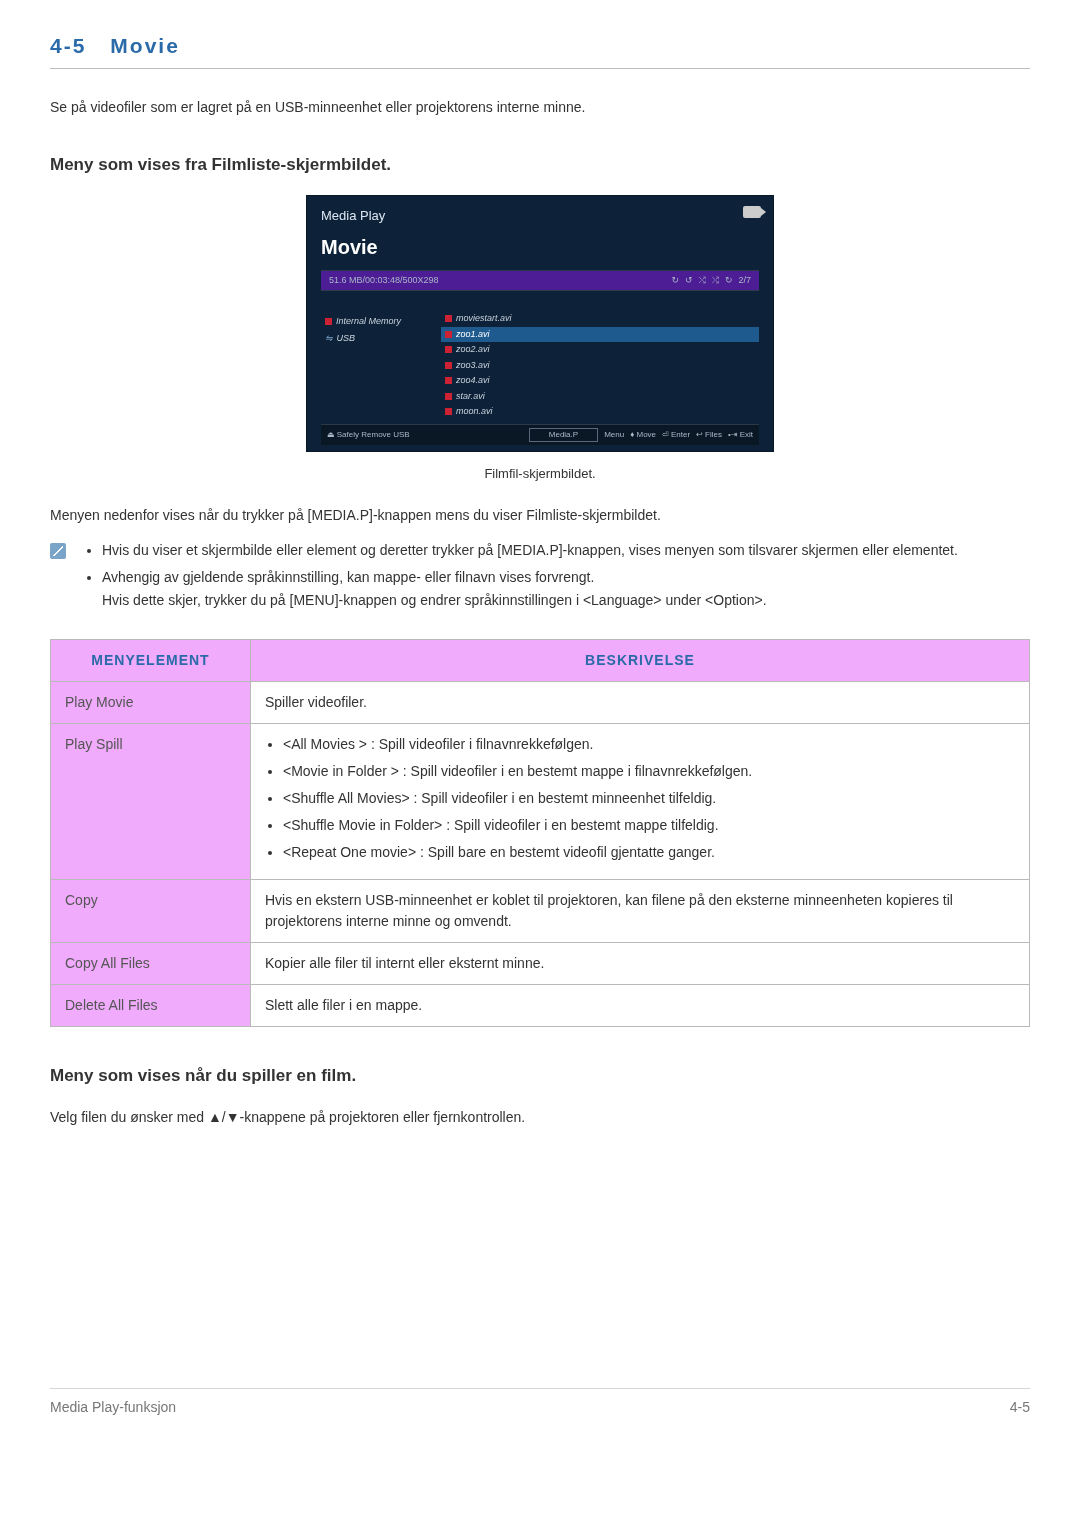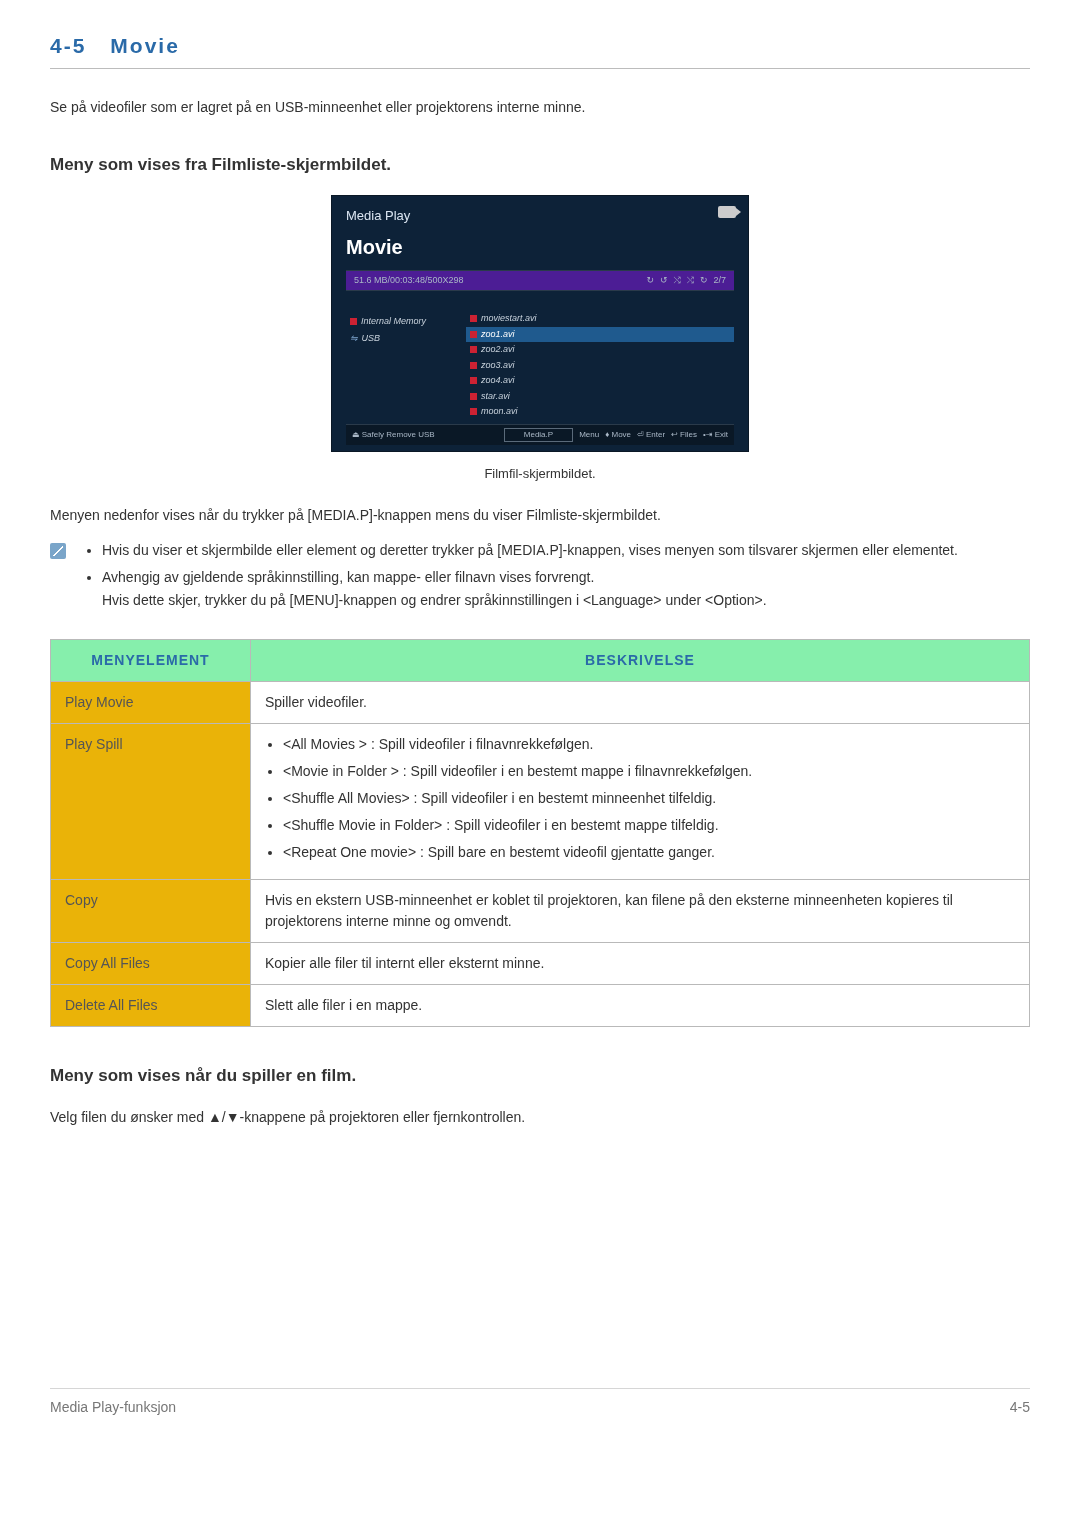--- a/index.html
+++ b/index.html
@@ -25,21 +25,21 @@
   .section-title .num { margin-right: 24px; }
   .intro { color: #333; margin-bottom: 34px; }
   .subhead {
     font-size: 17px;
     font-weight: bold;
     color: #333;
     margin: 18px 0 18px 0;
   }
   .media-figure { text-align: center; margin: 0 auto 18px auto; }
   .media-box {
-    width: 418px;
+    width: 468px;
     margin: 0 auto;
     background: #0d2238;
     border: 1px solid #0a1826;
     text-align: left;
     color: #cfd9e4;
     font-size: 11px;
     padding: 10px 14px 6px 14px;
     position: relative;
   }
   .media-box .mp-title { color: #dbe6f2; font-size: 13px; margin-bottom: 6px; }
@@ -93,28 +93,28 @@
     margin-bottom: 36px;
   }
   table.desc th, table.desc td {
     border:1px solid #b9b9b9;
     padding:10px 14px;
     text-align:left;
     vertical-align: top;
     font-size:14px;
   }
   table.desc th {
-    background:#86efac;
+    background:#f0abfc;
     color:#2a6aa8;
     font-weight:bold;
     text-align:center;
     letter-spacing:1px;
   }
   table.desc th.c1 { width:200px;}
-  table.desc td.c1 { background:#eab308; color:#555;}
+  table.desc td.c1 { background:#f0abfc; color:#555;}
   table.desc ul { list-style: disc; padding-left:18px;}
   table.desc ul li { margin-bottom:6px; }
   .footer {
     width: 980px;
     position: fixed; 
     bottom: 20px; left:50px;
     display:flex; justify-content:space-between;
     font-size:14px; color:#777;
     border-top:1px solid #d6d6d6;
     padding-top:8px;

